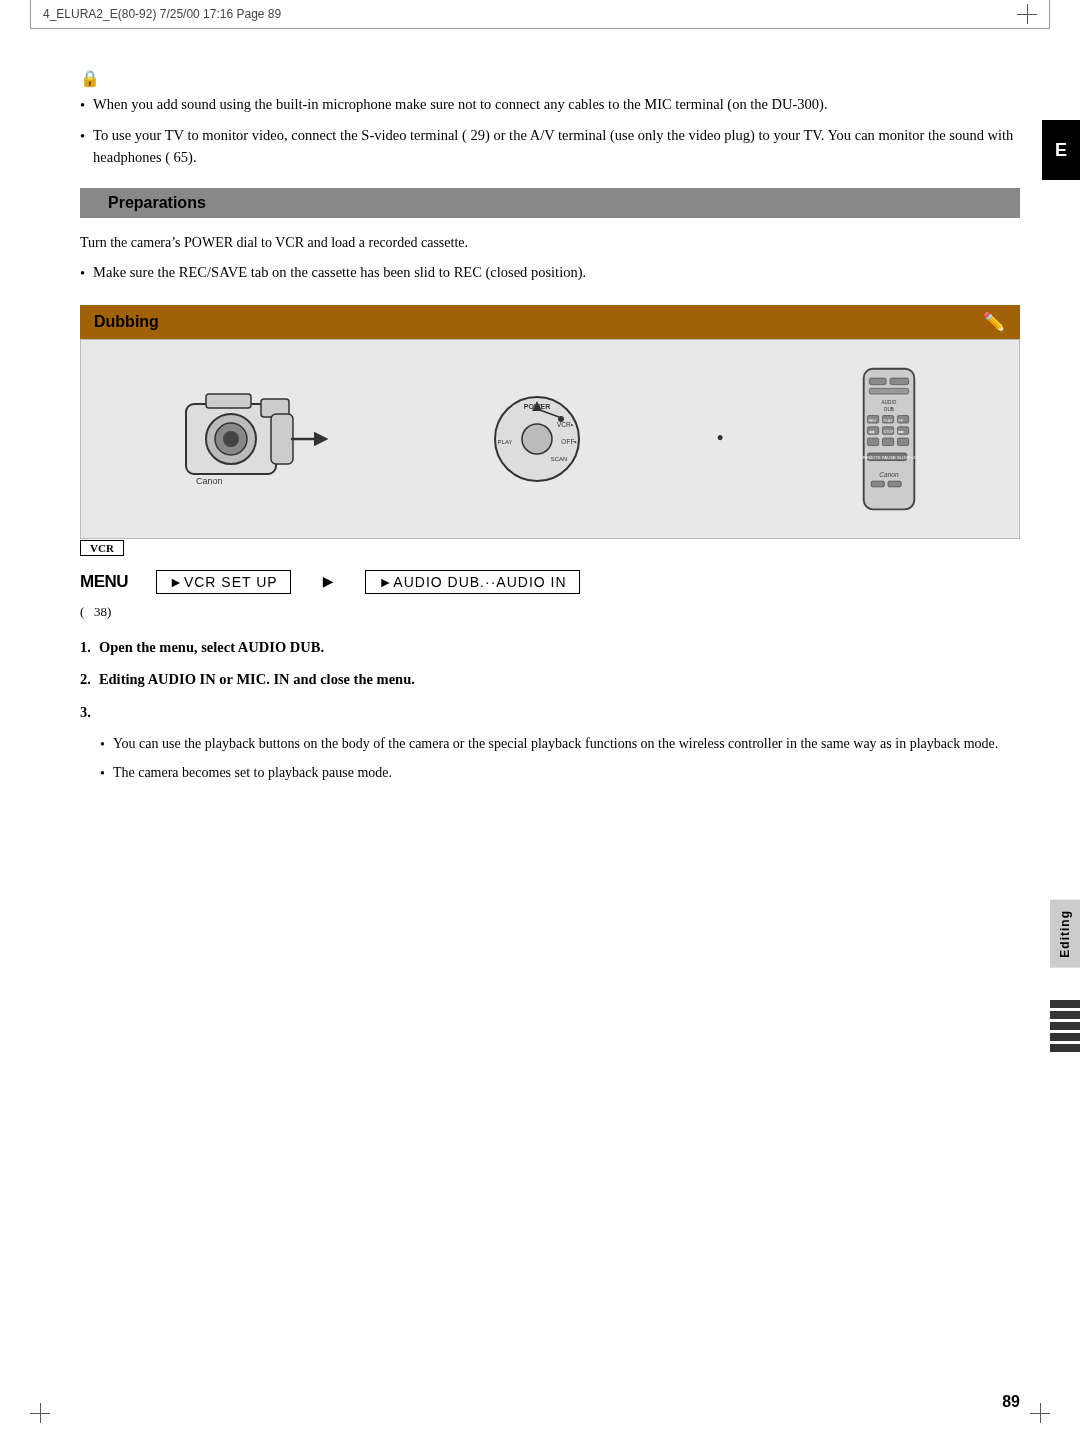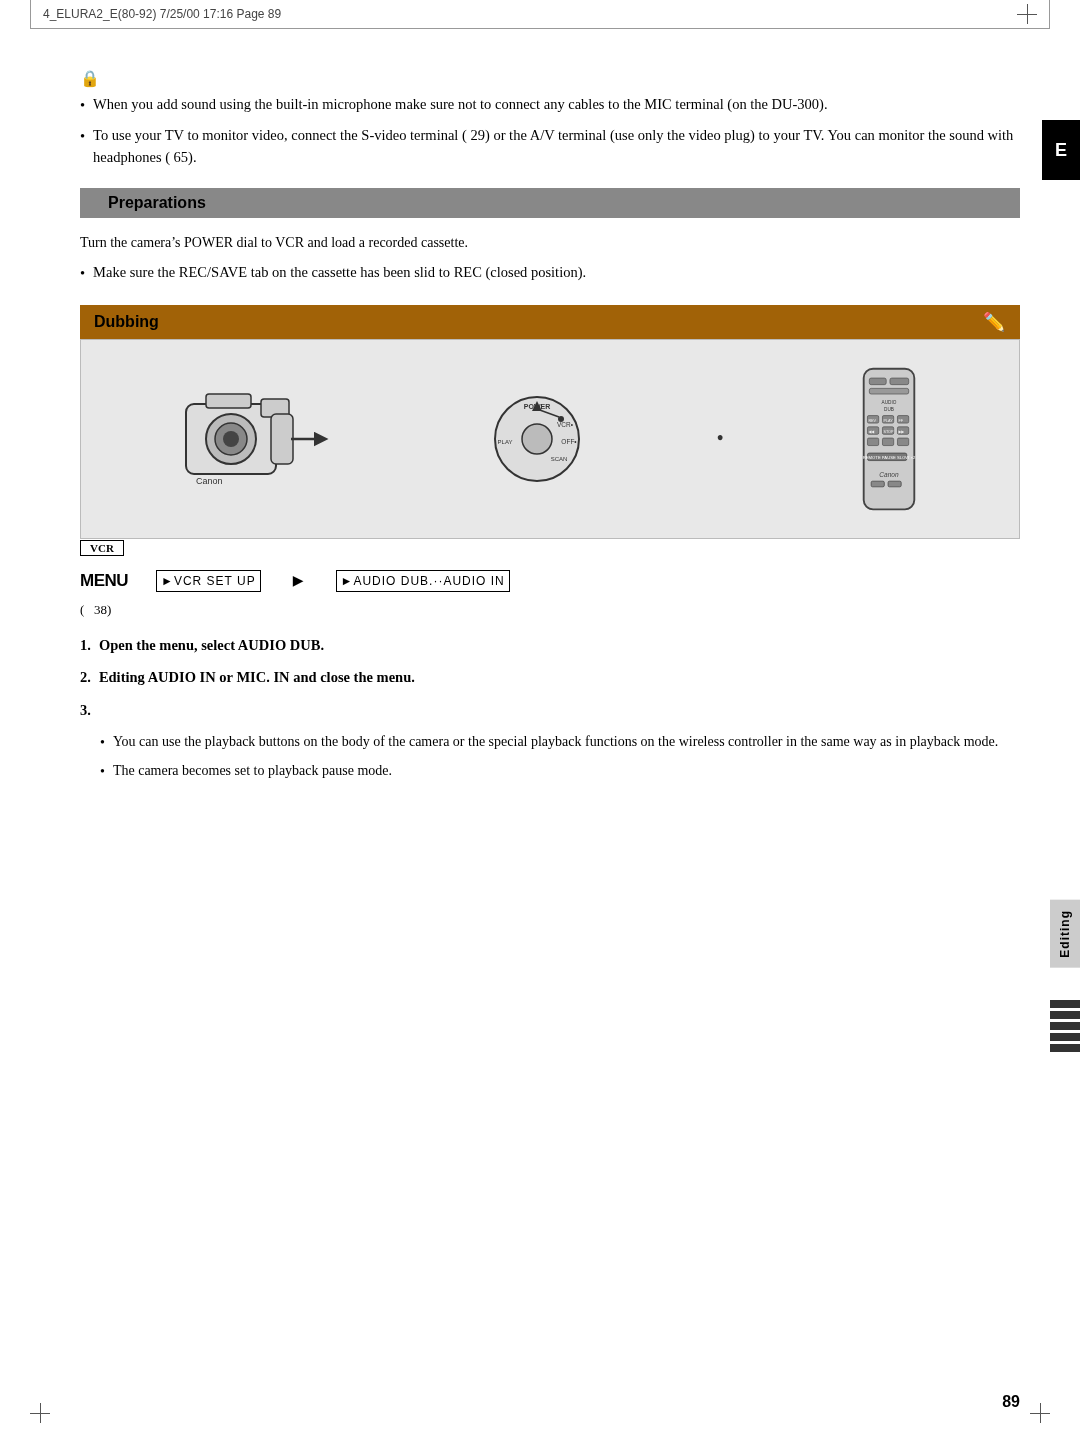--- a/index.html
+++ b/index.html
@@ -227,23 +227,23 @@
       margin-bottom: 6px;
     }
     .menu-label {
       font-size: 17px;
       font-weight: bold;
       font-family: Arial, sans-serif;
       letter-spacing: -0.5px;
     }
     .menu-arrow-box {
       border: 1px solid #000;
-      font-size: 12px;
-      font-family: Arial, sans-serif;
-      padding: 3px 4px;
+      font-size: 14px;
+      font-family: Arial, sans-serif;
+      padding: 3px 12px;
       letter-spacing: 1px;
     }
     .menu-arrow {
       font-size: 14px;
       margin: 0 4px;
     }
     .menu-ref {
       font-size: 13px;
       margin-top: 10px;
     }

